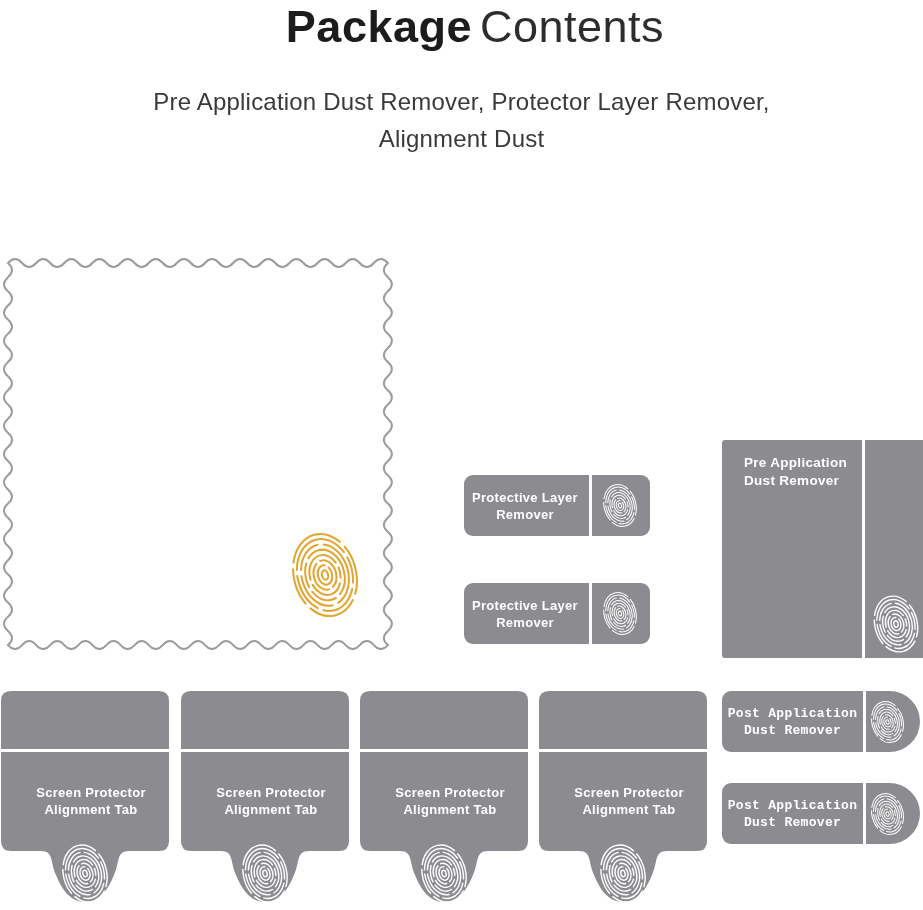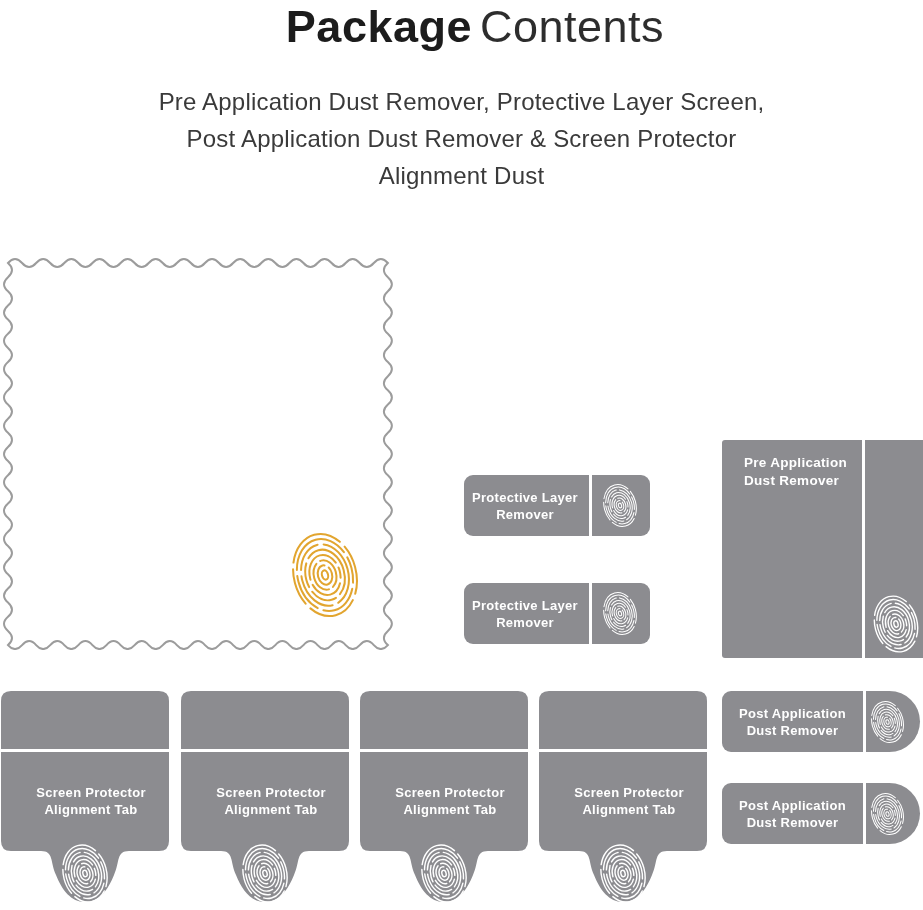--- a/index.html
+++ b/index.html
@@ -72,21 +72,21 @@
   .protective .glabel { left:0; width:122px; top:14px; }
   .protective .fp { position:absolute; left:138px; top:8px; width:36px; height:45px; }
 
   
   .pre-app { left:722px; top:440px; width:201px; height:218px; border-radius:3px 0 0 3px; }
   .pre-app .vline { left:140px; }
   .pre-app .glabel { left:22px; top:14px; width:118px; text-align:left; font-size:13.5px; line-height:17.5px; }
   .pre-app .fp { position:absolute; left:151px; top:153px; width:46px; height:62px; }
 
   
-  .post-app { left:722px; width:198px; height:61px; border-radius:9px 30.5px 30.5px 9px; }
+  .post-app { left:722px; width:198px; height:61px; border-radius:9px 30.5px 30.5px 9px;font-family:Liberation Mono, monospace; }
   .post-app.q1 { top:691px; }
   .post-app.q2 { top:783px; }
   .post-app .vline { left:141px; }
   .post-app .glabel { left:0; width:141px; top:14px; }
   .post-app .fp { position:absolute; left:148px; top:9px; width:35px; height:44px; }
 
   
   .atab { position:absolute; top:691px; width:180px; height:214px; color:#fff; }
   .atab.a1 { left:1px; }
   .atab.a2 { left:181px; }
@@ -118,22 +118,21 @@
     </symbol>
     <path id="atab-outline" d="M10 0 H158 Q168 0 168 10 V150 Q168 160 158 160 H128 C115 160 119 171 113 184 C107 199 98 211 84 211 C70 211 61 199 55 184 C49 171 53 160 40 160 H10 Q0 160 0 150 V10 Q0 0 10 0 Z"></path>
   </defs>
 </svg>
 
 <div class="canvas">
 
   <h1 class="title"><span class="t-bold">Package</span><span class="t-light">Contents</span></h1>
 
   <div class="subtitle">
-    <div>Pre Application Dust Remover, Protective Layer Screen,</div>
-    <div>Post Application Dust Remover &amp; Screen Protector</div>
+    <div>Pre Application Dust Remover, Protector Layer Remover,</div>
     <div>Alignment Dust</div>
   </div>
 
   <div class="cloth">
     <svg class="border-svg" viewBox="0 0 390 392">
       <path id="cloth-wave-path" fill="#ffffff" stroke="#9C9C9C" stroke-width="2" stroke-linecap="round" d="M 5 5 q 7.04 -8 14.07 0 q 7.04 8 14.07 0 q 7.04 -8 14.07 0 q 7.04 8 14.07 0 q 7.04 -8 14.07 0 q 7.04 8 14.07 0 q 7.04 -8 14.07 0 q 7.04 8 14.07 0 q 7.04 -8 14.07 0 q 7.04 8 14.07 0 q 7.04 -8 14.07 0 q 7.04 8 14.07 0 q 7.04 -8 14.07 0 q 7.04 8 14.07 0 q 7.04 -8 14.07 0 q 7.04 8 14.07 0 q 7.04 -8 14.07 0 q 7.04 8 14.07 0 q 7.04 -8 14.07 0 q 7.04 8 14.07 0 q 7.04 -8 14.07 0 q 7.04 8 14.07 0 q 7.04 -8 14.07 0 q 7.04 8 14.07 0 q 7.04 -8 14.07 0 q 7.04 8 14.07 0 q 7.04 -8 14.07 0 q -8 7.07 0 14.15 q 8 7.07 0 14.15 q -8 7.07 0 14.15 q 8 7.07 0 14.15 q -8 7.07 0 14.15 q 8 7.07 0 14.15 q -8 7.07 0 14.15 q 8 7.07 0 14.15 q -8 7.07 0 14.15 q 8 7.07 0 14.15 q -8 7.07 0 14.15 q 8 7.07 0 14.15 q -8 7.07 0 14.15 q 8 7.07 0 14.15 q -8 7.07 0 14.15 q 8 7.07 0 14.15 q -8 7.07 0 14.15 q 8 7.07 0 14.15 q -8 7.07 0 14.15 q 8 7.07 0 14.15 q -8 7.07 0 14.15 q 8 7.07 0 14.15 q -8 7.07 0 14.15 q 8 7.07 0 14.15 q -8 7.07 0 14.15 q 8 7.07 0 14.15 q -8 7.07 0 14.15 q -7.04 8 -14.07 0 q -7.04 -8 -14.07 0 q -7.04 8 -14.07 0 q -7.04 -8 -14.07 0 q -7.04 8 -14.07 0 q -7.04 -8 -14.07 0 q -7.04 8 -14.07 0 q -7.04 -8 -14.07 0 q -7.04 8 -14.07 0 q -7.04 -8 -14.07 0 q -7.04 8 -14.07 0 q -7.04 -8 -14.07 0 q -7.04 8 -14.07 0 q -7.04 -8 -14.07 0 q -7.04 8 -14.07 0 q -7.04 -8 -14.07 0 q -7.04 8 -14.07 0 q -7.04 -8 -14.07 0 q -7.04 8 -14.07 0 q -7.04 -8 -14.07 0 q -7.04 8 -14.07 0 q -7.04 -8 -14.07 0 q -7.04 8 -14.07 0 q -7.04 -8 -14.07 0 q -7.04 8 -14.07 0 q -7.04 -8 -14.07 0 q -7.04 8 -14.07 0 q 8 -7.07 0 -14.15 q -8 -7.07 0 -14.15 q 8 -7.07 0 -14.15 q -8 -7.07 0 -14.15 q 8 -7.07 0 -14.15 q -8 -7.07 0 -14.15 q 8 -7.07 0 -14.15 q -8 -7.07 0 -14.15 q 8 -7.07 0 -14.15 q -8 -7.07 0 -14.15 q 8 -7.07 0 -14.15 q -8 -7.07 0 -14.15 q 8 -7.07 0 -14.15 q -8 -7.07 0 -14.15 q 8 -7.07 0 -14.15 q -8 -7.07 0 -14.15 q 8 -7.07 0 -14.15 q -8 -7.07 0 -14.15 q 8 -7.07 0 -14.15 q -8 -7.07 0 -14.15 q 8 -7.07 0 -14.15 q -8 -7.07 0 -14.15 q 8 -7.07 0 -14.15 q -8 -7.07 0 -14.15 q 8 -7.07 0 -14.15 q -8 -7.07 0 -14.15 q 8 -7.07 0 -14.15 Z"></path>
     </svg>
     <svg class="fp fp-gold">
         <use href="#fingerprint"></use>
       </svg>

